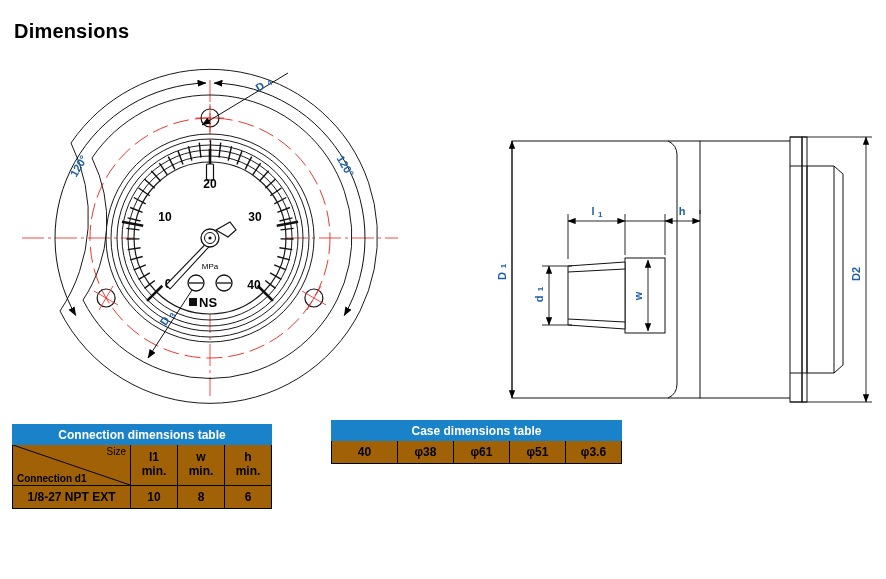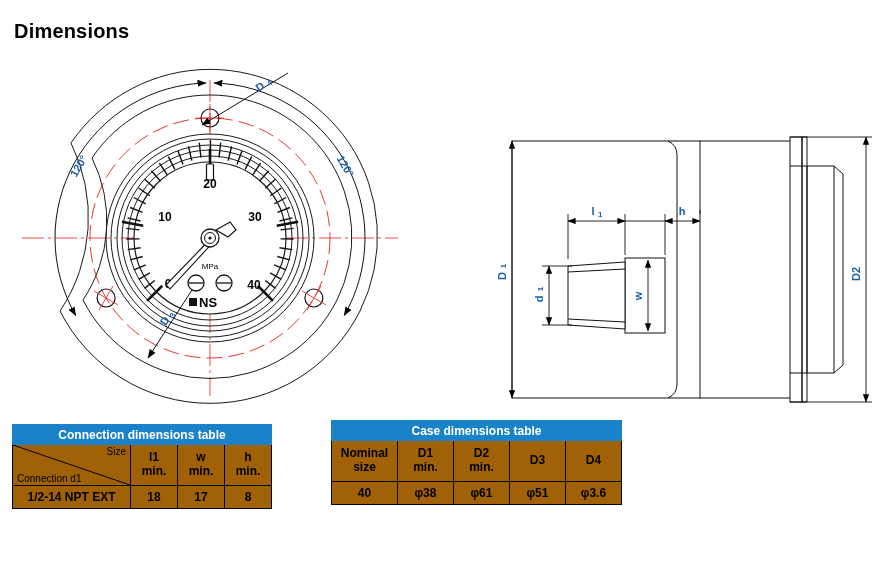--- a/index.html
+++ b/index.html
@@ -90,21 +90,21 @@
     right: 4px;
     top: 1px;
     font-size: 10px;
     font-weight: normal;
   }
   .diag-cell .lbl-conn {
     position: absolute;
     left: 4px;
     bottom: 1px;
     font-size: 10px;
-    font-weight: normal;
+    font-weight: bold;
   }
   #connection-table-wrap { position: absolute; left: 12px; top: 4px; }
   #case-table-wrap { position: absolute; left: 331px; top: 0px; }
 
   svg text { font-family: "Liberation Sans", sans-serif; }
   .dimlbl { fill: #1b5faa; font-size: 11px; font-weight: bold; }
   .dimlbl-sub { fill: #1b5faa; font-size: 8px; font-weight: bold; }
   .anglbl { fill: #1b5faa; font-size: 11px; font-weight: bold; }
   .dialnum { fill: #000; font-size: 12px; font-weight: bold; }
   .dialunit { fill: #000; font-size: 8px; }
@@ -377,63 +377,43 @@
         <td class="hdr-cell">
           <div>w</div>
           <div>min.</div>
         </td>
         <td class="hdr-cell">
           <div>h</div>
           <div>min.</div>
         </td>
       </tr>
       <tr>
-        <td class="data-cell row-label">1/2-14 NPT EXT</td>
-        <td class="data-cell">18</td>
-        <td class="data-cell">17</td>
+        <td class="data-cell row-label">1/8-27 NPT EXT</td>
+        <td class="data-cell">10</td>
         <td class="data-cell">8</td>
+        <td class="data-cell">6</td>
       </tr>
     </tbody>
       </table>
   </div>
 
   <div id="case-table-wrap">
     <table class="dim-table">
       <colgroup>
         <col style="width:66px">
           <col style="width:56px">
           <col style="width:56px">
           <col style="width:56px">
           <col style="width:56px">
       </colgroup>
       <tbody>
           <tr>
         <td class="tbl-title" colspan="5">Case dimensions table</td>
       </tr>
       <tr>
-        <td class="hdr-cell">
-          <div>Nominal</div>
-          <div>size</div>
-        </td>
-        <td class="hdr-cell">
-          <div>D1</div>
-          <div>min.</div>
-        </td>
-        <td class="hdr-cell">
-          <div>D2</div>
-          <div>min.</div>
-        </td>
-        <td class="hdr-cell">
-          <div>D3</div>
-        </td>
-        <td class="hdr-cell">
-          <div>D4</div>
-        </td>
-      </tr>
-      <tr>
         <td class="data-cell">40</td>
         <td class="data-cell">φ38</td>
         <td class="data-cell">φ61</td>
         <td class="data-cell">φ51</td>
         <td class="data-cell">φ3.6</td>
       </tr>
     </tbody>
       </table>
   </div>
 

